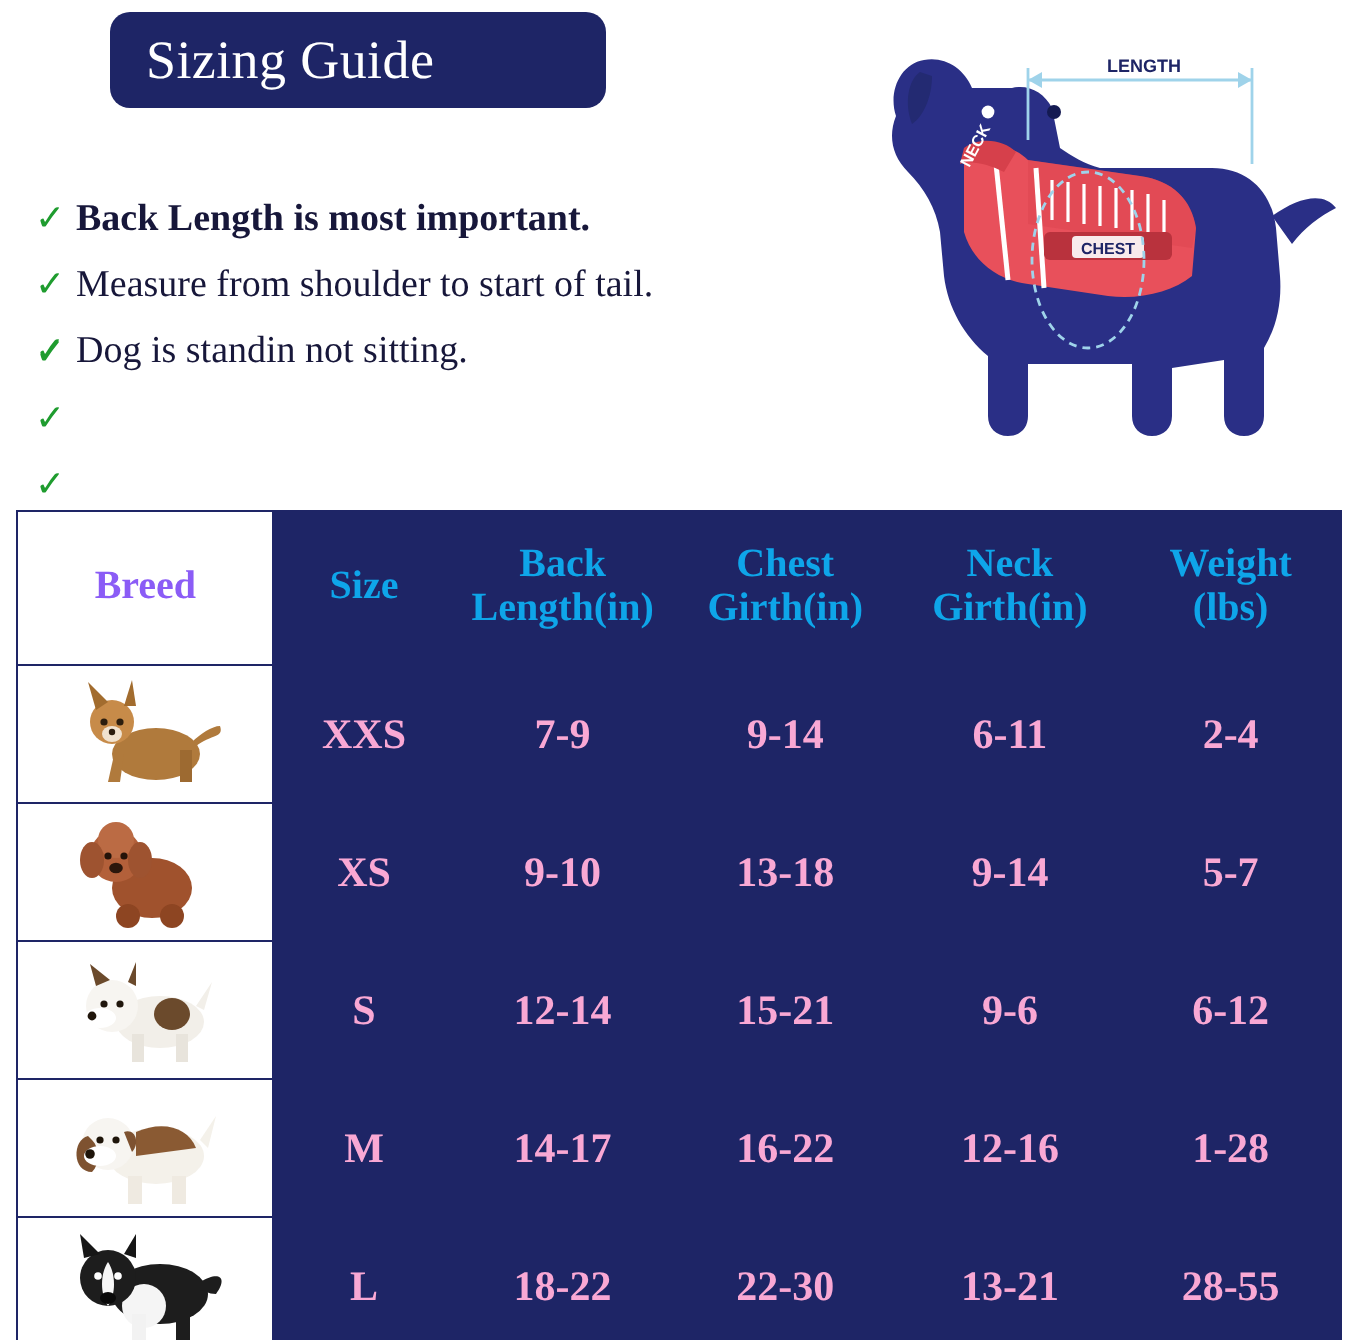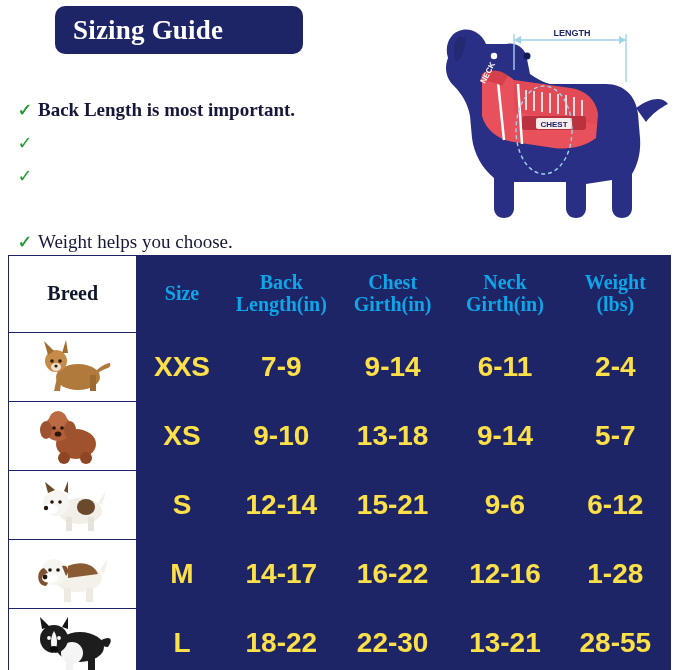--- a/index.html
+++ b/index.html
@@ -31,21 +31,21 @@
     background: #1e2566;
     border-radius: 10px;
     display: flex;
     align-items: center;
     padding-left: 18px;
     box-sizing: border-box;
   }
   .title-badge .title-text {
     color: #ffffff;
     font-size: 27px;
-    font-weight: bold;
+    font-weight: normal;
     font-family: "Liberation Serif", serif;
     letter-spacing: 0.2px;
   }
 
   
   .bullets {
     position: absolute;
     left: 12px;
     top: 68px;
     width: 420px;
@@ -98,38 +98,38 @@
     table-layout: fixed;
   }
   table.size-table th,
   table.size-table td {
     border: 1px solid #1e2566;
     text-align: center;
     vertical-align: middle;
   }
   table.size-table thead th {
     background: #ffffff;
-    color: #0f172a;
+    color: #8b5cf6;
     font-size: 20px;
     font-weight: bold;
     height: 74px;
     line-height: 1.08;
     font-family: "Liberation Serif", serif;
   }
   table.size-table thead th.hdr-dark {
     background: #1e2566;
     color: #0ea5e9;
   }
   table.size-table tbody td {
     background: #1e2566;
-    color: #fde047;
-    font-size: 28px;
+    color: #f9a8d4;
+    font-size: 21px;
     font-weight: bold;
     height: 66px;
-    font-family: Liberation Sans, sans-serif;
+    font-family: Liberation Serif, serif;
   }
   table.size-table tbody td.breed-cell {
     background: #ffffff;
     padding: 0;
   }
   .col-breed { width: 128px; }
   .col-size { width: 90px; }
   .col-back { width: 108px; }
   .col-chest { width: 114px; }
   .col-neck { width: 110px; }
@@ -153,30 +153,31 @@
     <span class="title-text">Sizing Guide</span>
   </div>
 
   <div class="bullets">
     <div class="bullet-row">
       <span class="check">✓</span>
       <span class="bullet-text bold">Back Length is most important.</span>
     </div>
     <div class="bullet-row">
       <span class="check">✓</span>
-    </div>
-    <div class="bullet-row">
-      <span class="check">✓</span>
-    </div>
-    <div class="bullet-row">
-      <span class="check">✓</span>
-    </div>
-    <div class="bullet-row">
-      <span class="check">✓</span>
-      <span class="bullet-text">Weight helps you choose.</span>
+      <span class="bullet-text">Measure from shoulder to start of tail.</span>
+    </div>
+    <div class="bullet-row">
+      <span class="check">✓</span>
+      <span class="bullet-text">Dog is standin not sitting.</span>
+    </div>
+    <div class="bullet-row">
+      <span class="check">✓</span>
+    </div>
+    <div class="bullet-row">
+      <span class="check">✓</span>
     </div>
     <div class="bullet-row">
       <span class="check">✓</span>
     </div>
   </div>
 
   <div class="illustration">
     <svg width="262" height="228" viewBox="0 0 262 228" xmlns="http://www.w3.org/2000/svg">
 
       <g>

